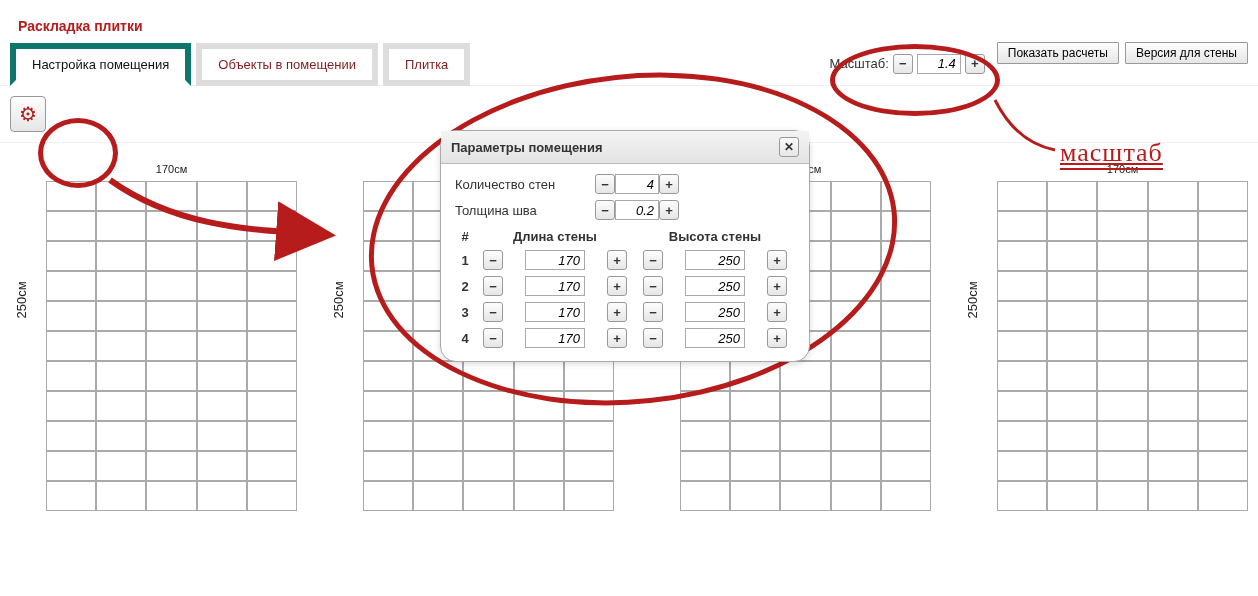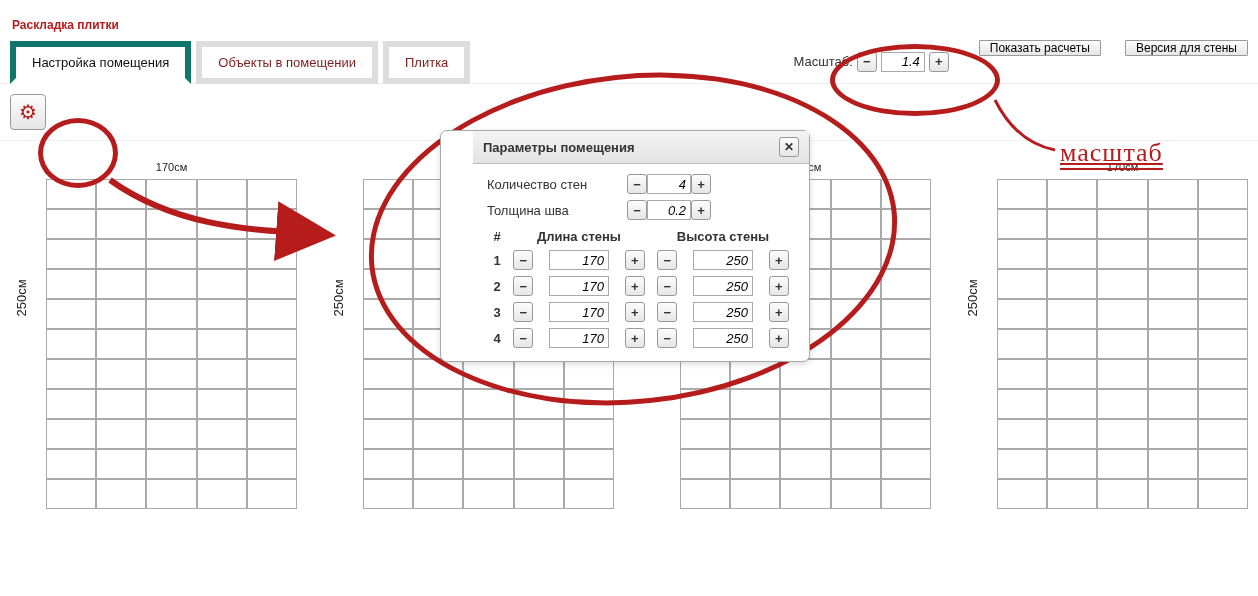--- a/index.html
+++ b/index.html
@@ -6,23 +6,23 @@
   body {
     margin: 0;
     font-family: Arial, sans-serif;
     font-size: 13px;
     color: #333;
     background: #fff;
     position: relative;
   }
   .page-title {
     color: #b71c1c;
-    font-size: 12px;
+    font-size: 14px;
     font-weight: bold;
-    padding: 18px 12px 8px;
+    padding: 18px 18px 8px;
   }
   .topbar {
     display: flex;
     align-items: stretch;
     padding: 0 10px;
     border-bottom: 1px solid #eee;
   }
   .tabs { display: flex; }
   .tab {
     padding: 8px 16px;
@@ -62,28 +62,28 @@
   .num-input {
     width: 44px; height: 20px;
     border: 1px solid #aaa;
     text-align: right;
     padding: 0 4px;
     font-size: 13px;
     font-style: italic;
   }
   .num-input.wide { width: 60px; }
   .action-btn {
-    height: 16px;
+    height: 22px;
     padding: 0 10px;
     border: 1px solid #999;
     background: linear-gradient(#fdfdfd,#e6e6e6);
     border-radius: 1px;
     font-size: 12px;
     cursor: pointer;
-    margin-left: 24px;
+    margin-left: 6px;
   }
   .toolbar-row {
     padding: 10px;
     border-bottom: 1px solid #f0f0f0;
   }
   .gear-btn {
     width: 36px; height: 36px;
     border: 1px solid #999;
     background: linear-gradient(#fdfdfd,#e6e6e6);
     border-radius: 4px;
@@ -92,25 +92,24 @@
     justify-content: center;
     cursor: pointer;
   }
   .gear-icon { color: #b71c1c; font-size: 20px; line-height: 1; }
 
   .dialog {
     position: absolute;
     left: 440px; top: 130px;
     width: 370px;
     border: 1px solid #aaa;
-    border-radius: 7px;
+    border-radius: 16px;
     background: #fff;
     box-shadow: 0 2px 6px rgba(0,0,0,.15);
     z-index: 10;
-    padding-left: 32px;
   }
   .dialog-header {
     background: linear-gradient(#f3f3f3,#e3e3e3);
     border-bottom: 1px solid #bbb;
     padding: 6px 10px;
     font-weight: bold;
     display: flex;
     align-items: center;
     justify-content: space-between;
   }

